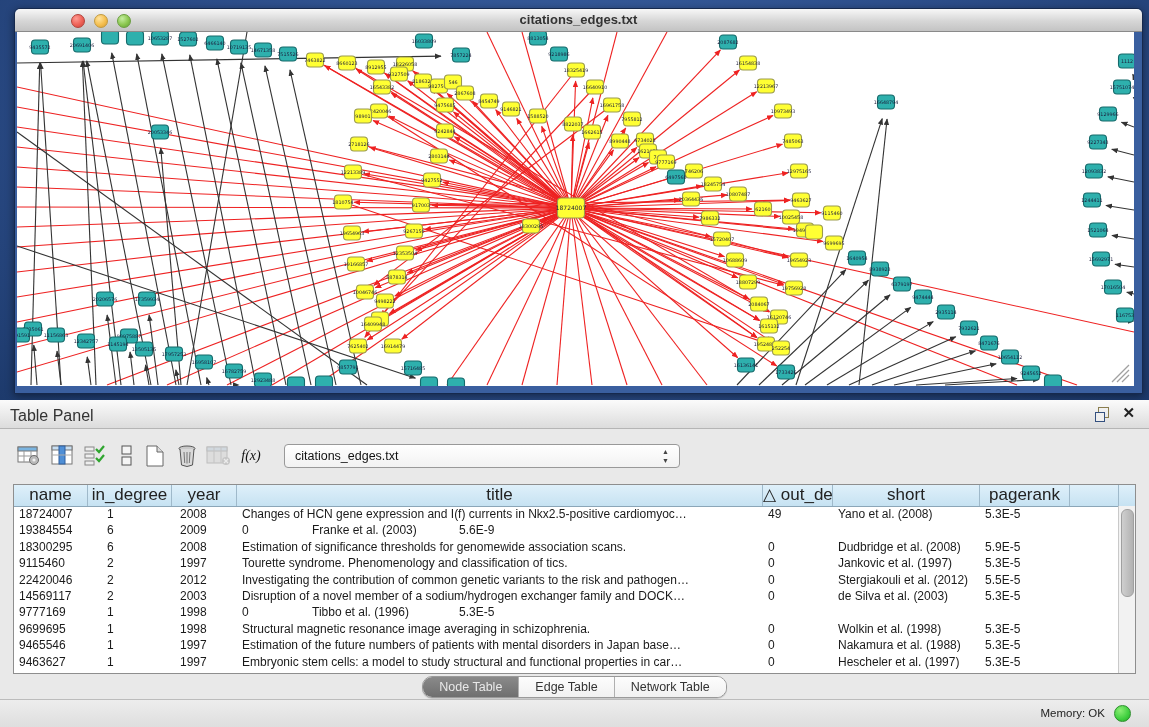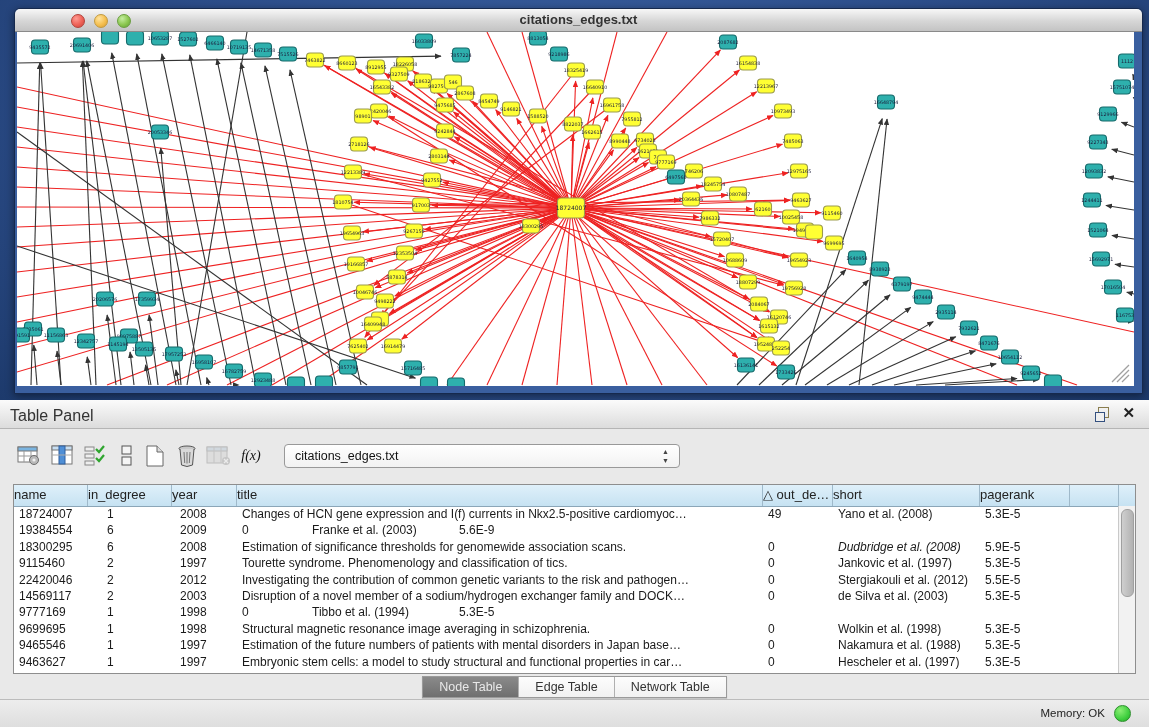--- a/index.html
+++ b/index.html
@@ -30,30 +30,30 @@
   .tp-close{position:absolute;right:14px;top:4px;font-size:15px;font-weight:bold;color:#222;line-height:18px;}
   .toolbar{position:absolute;left:0;top:36px;height:42px;width:100%;}
   .tbtn{position:absolute;top:6px;width:26px;height:28px;display:flex;align-items:center;justify-content:center;}
   .fx{font-size:14px;color:#111;font-style:italic;font-family:"Liberation Serif",serif;}
   .dropdown{position:absolute;left:284px;top:8px;width:396px;height:24px;background:linear-gradient(#ffffff,#f2f2f2);
     border:1px solid #999;border-radius:4px;font-size:12.5px;color:#111;line-height:23px;padding-left:10px;box-sizing:border-box;}
   .dd-step{position:absolute;right:8px;top:2px;width:11px;height:20px;font-size:7px;color:#444;line-height:9px;text-align:center;}
   
   .tblbox{position:absolute;left:13px;top:84px;width:1123px;height:190px;background:#fff;border:1px solid #8e8e8e;box-sizing:border-box;}
   .thead{display:flex;height:21px;background:linear-gradient(#dff0fa,#c6e2f2);border-bottom:1px solid #8ba6b8;}
-  .th{font-size:13px;color:#222;line-height:20px;border-right:1px solid #9fb9ca;box-sizing:border-box;overflow:hidden;white-space:nowrap;}
+  .th{font-size:17px;color:#222;text-align:center;line-height:20px;border-right:1px solid #9fb9ca;box-sizing:border-box;overflow:hidden;white-space:nowrap;}
   .rows{position:absolute;left:0;top:21px;right:16px;bottom:0;overflow:hidden;}
   .tr{display:flex;height:16.4px;}
   .td{font-size:12px;color:#1a1a1a;line-height:16px;white-space:nowrap;overflow:hidden;box-sizing:border-box;padding-left:5px;}
   .sbar{position:absolute;right:0;top:21px;width:16px;bottom:0;background:#f2f2f2;border-left:1px solid #c9c9c9;}
   .sthumb{position:absolute;left:2px;top:3px;width:11px;height:86px;border-radius:6px;
     background:linear-gradient(90deg,#cfcfcf,#b2b2b2);border:1px solid #a0a0a0;}
   
   .segwrap{position:absolute;left:0;top:276px;width:100%;display:flex;justify-content:center;}
-  .seg{display:flex;border:1px solid #9a9a9a;border-radius:0;overflow:hidden;background:#fcfcfc;box-shadow:0 1px 1px rgba(0,0,0,.15);}
+  .seg{display:flex;border:1px solid #9a9a9a;border-radius:10px;overflow:hidden;background:#fcfcfc;box-shadow:0 1px 1px rgba(0,0,0,.15);}
   .seg .tab{font-size:12.5px;padding:3px 16px;color:#333;border-right:1px solid #b0b0b0;background:linear-gradient(#fdfdfd,#f1f1f1);}
   .seg .tab:last-child{border-right:none;}
   .seg .tab.active{background:linear-gradient(#8a8a8a,#6f6f6f);color:#e9e9e9;}
   
   .statusbar{position:absolute;left:0;bottom:0;width:100%;height:27px;background:linear-gradient(#ededed,#dedede);border-top:1px solid #bcbcbc;}
   .memory{position:absolute;right:44px;top:7px;font-size:11.5px;color:#222;}
   .memdot{position:absolute;right:18px;top:5px;width:15px;height:15px;border-radius:50%;
     background:radial-gradient(circle at 35% 30%,#8bee74,#3fcf3f 60%,#27a227);border:1px solid #2a8f2a;}
 </style>
 </head>
@@ -619,21 +619,21 @@
           <div class="td" style="width: 70px;">0</div>
           <div class="td" style="width: 147px;">Franke et al. (2003)</div>
           <div class="td" style="width: 90px;">5.6E-9</div>
         </div>
         <div class="tr">
           <div class="td" style="width: 74px;">18300295</div>
           <div class="td" style="width: 84px; padding-left: 19px;">6</div>
           <div class="td" style="width: 65px; padding-left: 8px;">2008</div>
           <div class="td" style="width: 526px;">Estimation of significance thresholds for genomewide association scans.</div>
           <div class="td" style="width: 70px;">0</div>
-          <div class="td" style="width: 147px; font-style: italic;">Dudbridge et al. (2008)</div>
+          <div class="td" style="width: 147px;">Dudbridge et al. (2008)</div>
           <div class="td" style="width: 90px;">5.9E-5</div>
         </div>
         <div class="tr">
           <div class="td" style="width: 74px;">9115460</div>
           <div class="td" style="width: 84px; padding-left: 19px;">2</div>
           <div class="td" style="width: 65px; padding-left: 8px;">1997</div>
           <div class="td" style="width: 526px;">Tourette syndrome. Phenomenology and classification of tics.</div>
           <div class="td" style="width: 70px;">0</div>
           <div class="td" style="width: 147px;">Jankovic et al. (1997)</div>
           <div class="td" style="width: 90px;">5.3E-5</div>
@@ -654,21 +654,21 @@
           <div class="td" style="width: 526px;">Disruption of a novel member of a sodium/hydrogen exchanger family and DOCK…</div>
           <div class="td" style="width: 70px;">0</div>
           <div class="td" style="width: 147px;">de Silva et al. (2003)</div>
           <div class="td" style="width: 90px;">5.3E-5</div>
         </div>
         <div class="tr">
           <div class="td" style="width: 74px;">9777169</div>
           <div class="td" style="width: 84px; padding-left: 19px;">1</div>
           <div class="td" style="width: 65px; padding-left: 8px;">1998</div>
           <div class="td" style="width: 70px;">0</div>
-          <div class="td" style="width: 147px;">Tibbo et al. (1994)</div>
+          <div class="td" style="width: 147px;">Tibbo et al. (1996)</div>
           <div class="td" style="width: 90px;">5.3E-5</div>
         </div>
         <div class="tr">
           <div class="td" style="width: 74px;">9699695</div>
           <div class="td" style="width: 84px; padding-left: 19px;">1</div>
           <div class="td" style="width: 65px; padding-left: 8px;">1998</div>
           <div class="td" style="width: 526px;">Structural magnetic resonance image averaging in schizophrenia.</div>
           <div class="td" style="width: 70px;">0</div>
           <div class="td" style="width: 147px;">Wolkin et al. (1998)</div>
           <div class="td" style="width: 90px;">5.3E-5</div>

